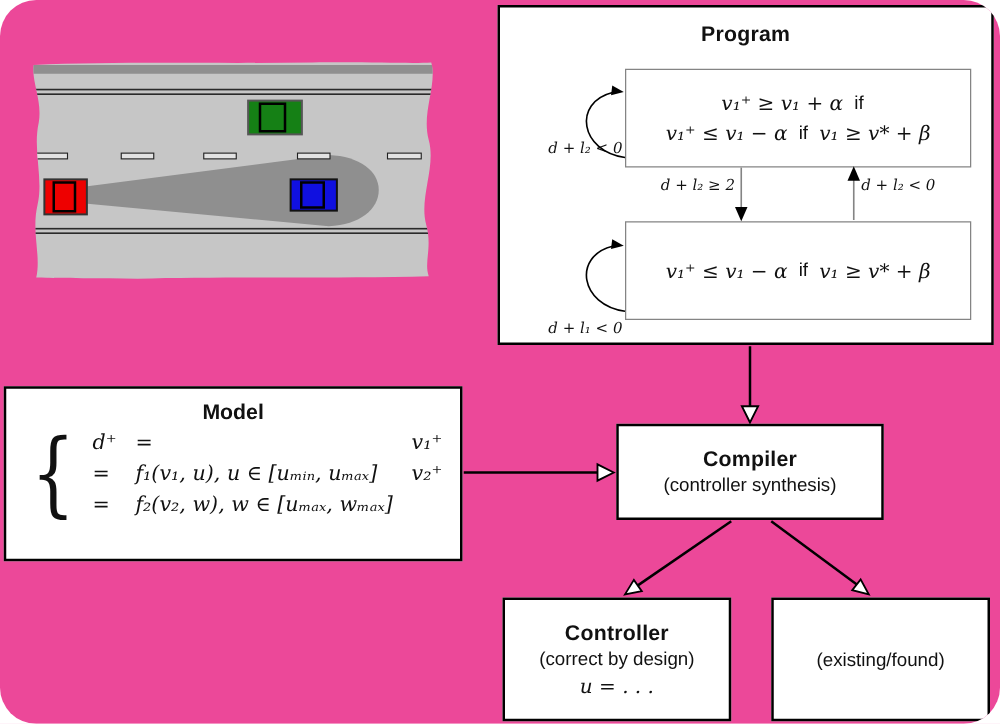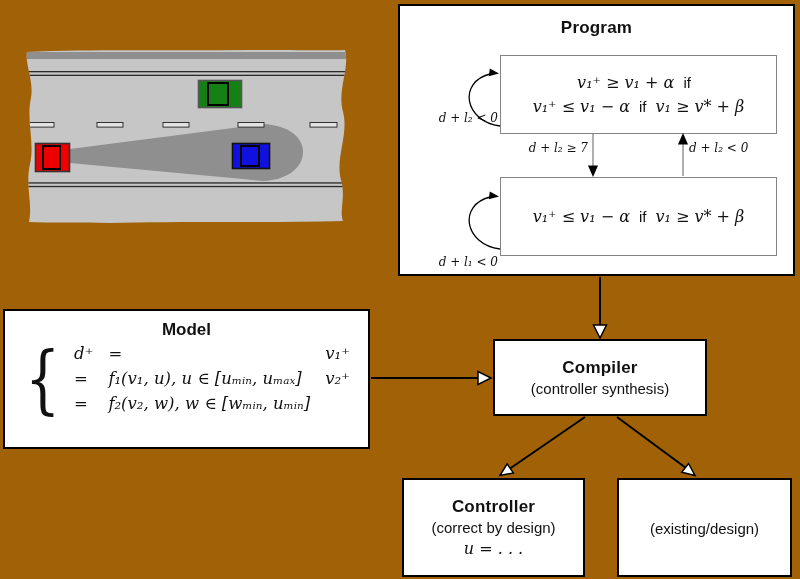--- a/index.html
+++ b/index.html
@@ -1,19 +1,20 @@
 <!DOCTYPE html>
 <html><head>
 <meta charset="utf-8">
 <style>
   html,body { margin:0; padding:0; background:#ffffff; }
   .canvas {
-    position:relative; width:800px; height:579px; background:#a16207;
+    position:relative; width:800px; height:579px; background:#ec4899;
     font-family:"Liberation Sans","DejaVu Sans",sans-serif; color:#111;
     overflow:hidden;
+    border-radius:29px;
   }
   .box {
     position:absolute; background:#ffffff; border:2px solid #000;
     box-sizing:border-box; display:flex; flex-direction:column;
     align-items:center; justify-content:center; text-align:center;
   }
   .box.top-title { justify-content:flex-start; }
   .state {
     position:absolute; background:#ffffff; border:1.3px solid #848484;
     box-sizing:border-box; display:flex; flex-direction:column;
@@ -117,54 +118,54 @@
 
   <div class="state" style="left:500px; top:177px; width:277px; height:79px;">
     <div class="math-line">
       <span class="math">v₁⁺ ≤ v₁ − α</span>
       <span class="ifword">if</span>
       <span class="math">v₁ ≥ v* + β</span>
     </div>
   </div>
 
   <div class="edge-label right" style="left:408px; top:111px; width:90px;">d + l₂ &lt; 0</div>
-  <div class="edge-label right" style="left:496px; top:141px; width:92px;">d + l₂ ≥ 7</div>
+  <div class="edge-label right" style="left:496px; top:141px; width:92px;">d + l₂ ≥ 2</div>
   <div class="edge-label" style="left:689px; top:141px;">d + l₂ &lt; 0</div>
   <div class="edge-label right" style="left:408px; top:232px; width:90px;margin-top:23px;">d + l₁ &lt; 0</div>
 
   <div class="box top-title" style="left:3px; top:309px; width:367px; height:140px; align-items:center;">
     <div class="model-title">Model</div>
     <div class="model-body">
       <span class="brace">{</span>
       <div class="eq-grid">
         <span class="math">d⁺</span>
         <span class="math">=</span>
         <span class="math">v₁⁺</span>
         <span class="math">=</span>
         <span class="math">f₁(v₁, u), u ∈ [uₘᵢₙ, uₘₐₓ]</span>
         <span class="math">v₂⁺</span>
         <span class="math">=</span>
-        <span class="math">f₂(v₂, w), w ∈ [wₘᵢₙ, uₘᵢₙ]</span>
+        <span class="math">f₂(v₂, w), w ∈ [uₘₐₓ, wₘₐₓ]</span>
       </div>
     </div>
   </div>
 
   <div class="box" style="left:402px; top:478px; width:183px; height:99px;">
     <div class="bold-title">Controller</div>
     <div class="sub-title">(correct by design)</div>
     <div class="math controller-detail">u = . . .</div>
   </div>
 
   <div class="box" style="left:493px; top:339px; width:214px; height:77px;">
     <div class="bold-title">Compiler</div>
     <div class="sub-title">(controller synthesis)</div>
   </div>
 
   <div class="box" style="left:617px; top:478px; width:175px; height:99px;">
-    <div class="sub-title">(existing/design)</div>
+    <div class="sub-title">(existing/found)</div>
   </div>
 
   <svg class="svg-layer" width="800" height="579" viewBox="0 0 800 579">
 
     <g>
       <line x1="593" y1="134" x2="593" y2="168" stroke="#848484" stroke-width="1.3"></line>
       <polygon points="593,177 588,165.5 598,165.5" fill="#000"></polygon>
     </g>
 
     <g>

